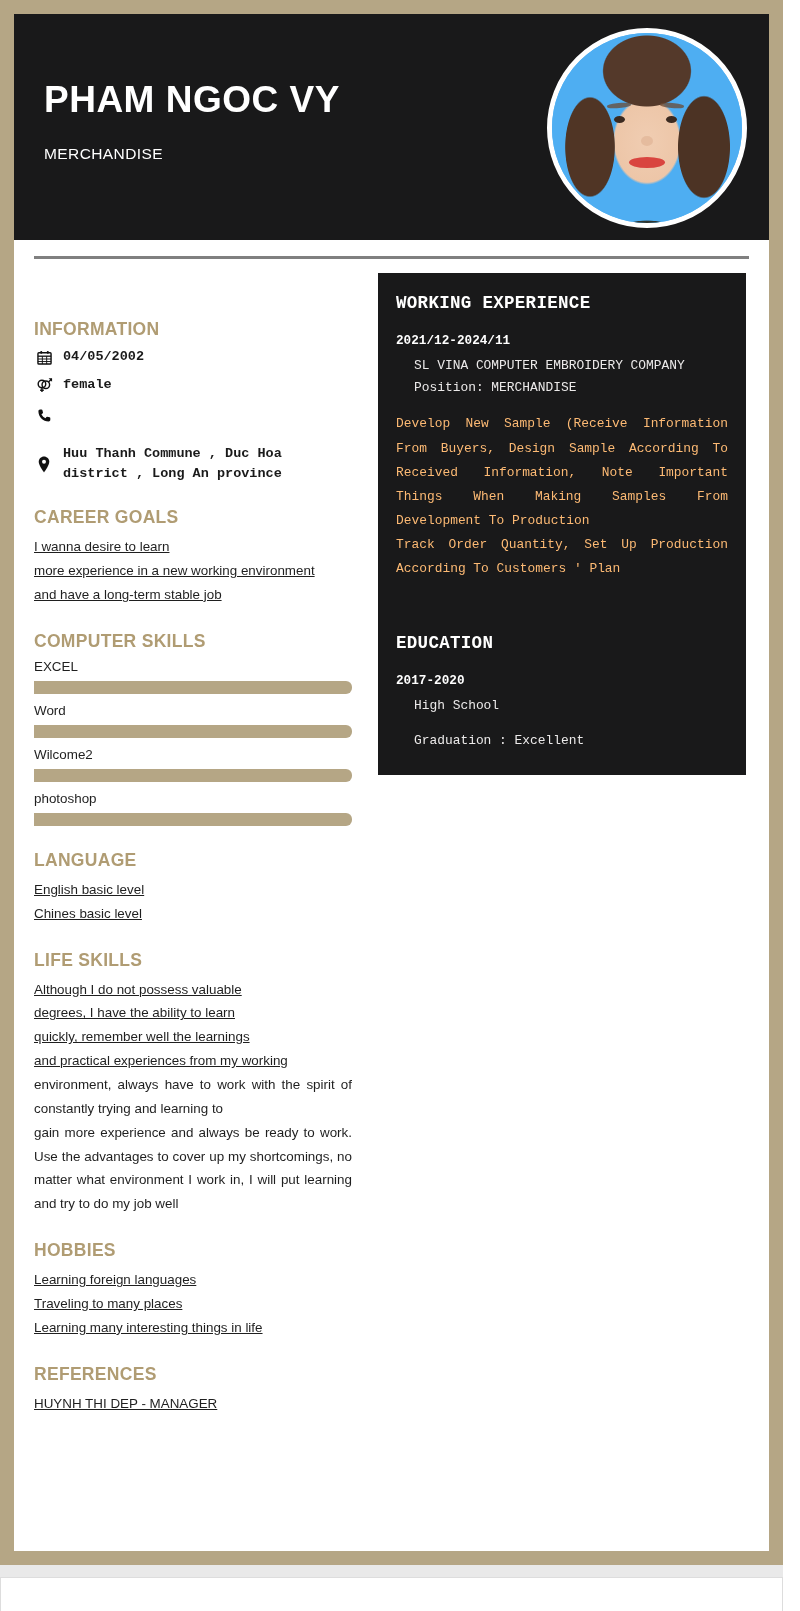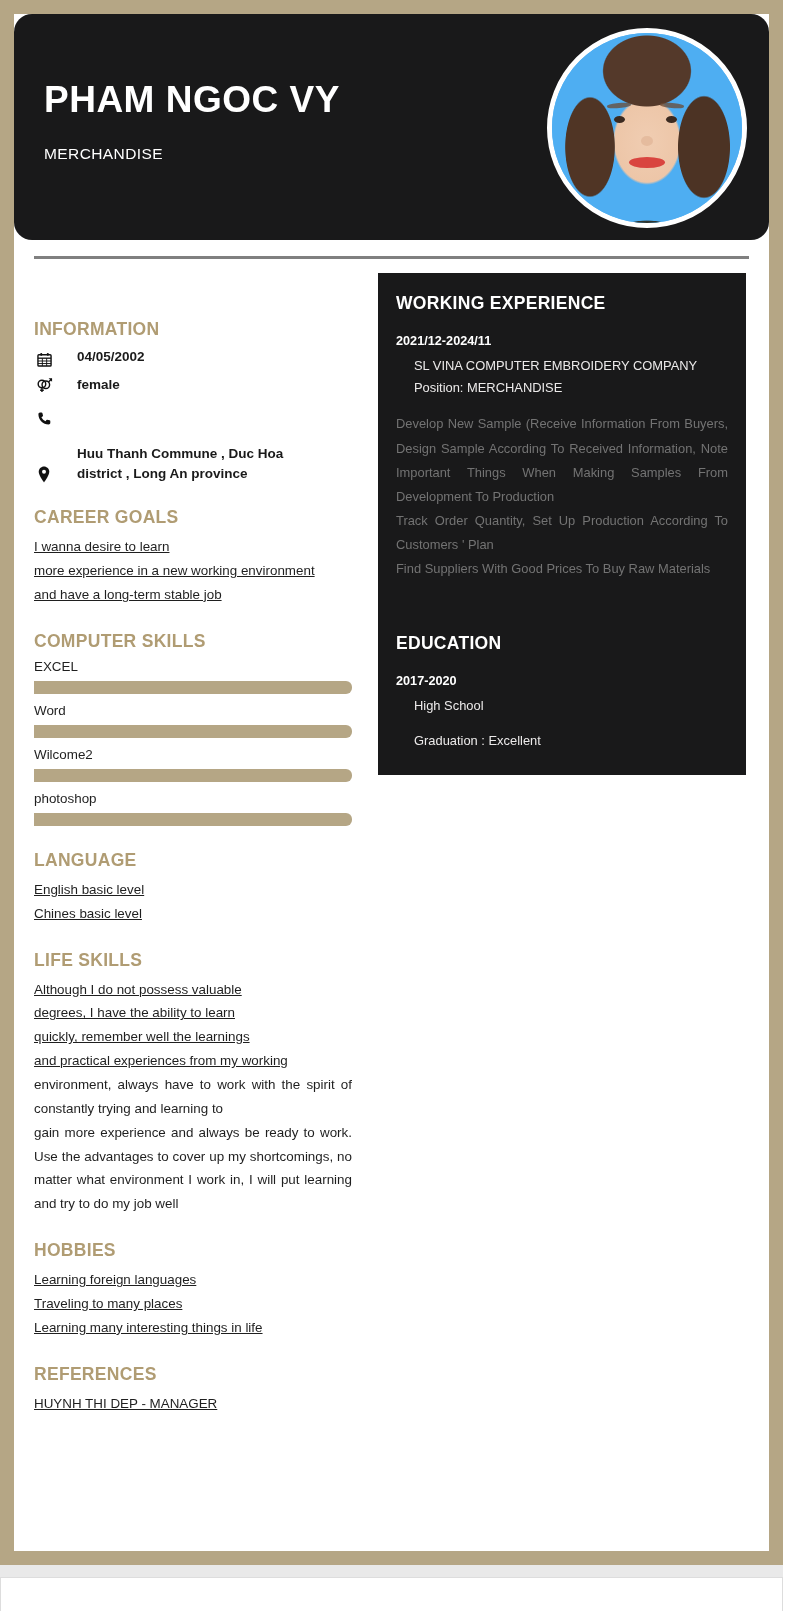--- a/index.html
+++ b/index.html
@@ -43,21 +43,20 @@
     border-left:1px solid #dddddd;
     border-right:1px solid #dddddd;
   }
 
   
   .header{
     position:relative;
     height:226px;
     background:#19191a;
     padding:0 30px;
-    border-radius:18px;
   }
   .header-name{
     position:absolute;
     left:30px; top:65px;
     color:#ffffff;
     font-size:37px;
     font-weight:bold;
     letter-spacing:0.5px;
   }
   .header-role{
@@ -141,38 +140,40 @@
   }
   .col-left{
     width:352px;
     padding:0 14px 0 20px;
     margin-top:46px;
   }
   .col-right{
     width:auto;
     flex:1;
     padding:0 13px 0 12px;
+    font-family:Liberation Mono, monospace;
   }
 
   
   .sec-title{
     color:#b09c73;
     font-size:17.5px;
     font-weight:bold;
     letter-spacing:0.3px;
     margin-bottom:7px;
   }
   .sec{ margin-bottom:24px; }
 
   
   .info-row{
     display:flex;
-    align-items:flex-end;
-    gap:23px;
+    align-items:center;
+    gap:9px;
     margin-bottom:8px;
+    font-family:Liberation Mono, monospace;
   }
   .info-ico{
     width:20px;
     min-width:20px;
     display:flex;
     justify-content:center;
     padding-top:2px;
   }
   .info-ico svg{ display:block; }
   .info-text{
@@ -234,21 +235,21 @@
   }
   .dark-line{
     font-size:12.9px;
     color:#eceaea;
     line-height:1.72;
     margin-left:18px;
   }
   .dark-line.bold{ font-weight:bold; color:#ffffff; }
   .dark-just{
     font-size:12.9px;
-    color:#737373;
+    color:#fdba74;
     line-height:1.87;
     text-align:justify;
   }
   .dark-gap{ height:13px; }
   .dark-gap-lg{ height:52px; }
 </style>
 </head>
 <body>
 
 <div class="page-frame">
@@ -393,21 +394,20 @@
         <div class="dark-panel">
 
           <div>
             <div class="dark-title">WORKING EXPERIENCE</div>
             <div class="dark-date">2021/12-2024/11</div>
             <div class="dark-line">SL VINA COMPUTER EMBROIDERY COMPANY</div>
             <div class="dark-line">Position:  MERCHANDISE</div>
             <div class="dark-gap"></div>
             <div class="dark-just">Develop New Sample (Receive Information From Buyers, Design Sample According To Received Information, Note Important Things When Making Samples From Development To Production</div>
             <div class="dark-just">Track Order Quantity, Set Up Production According To Customers '  Plan</div>
-            <div class="dark-just">Find Suppliers With Good Prices To Buy Raw Materials</div>
           </div>
 
           <div class="dark-gap-lg"></div>
 
           <div>
             <div class="dark-title">EDUCATION</div>
             <div class="dark-date">2017-2020</div>
             <div class="dark-line">High School</div>
             <div class="dark-gap"></div>
             <div class="dark-line">Graduation : Excellent</div>

